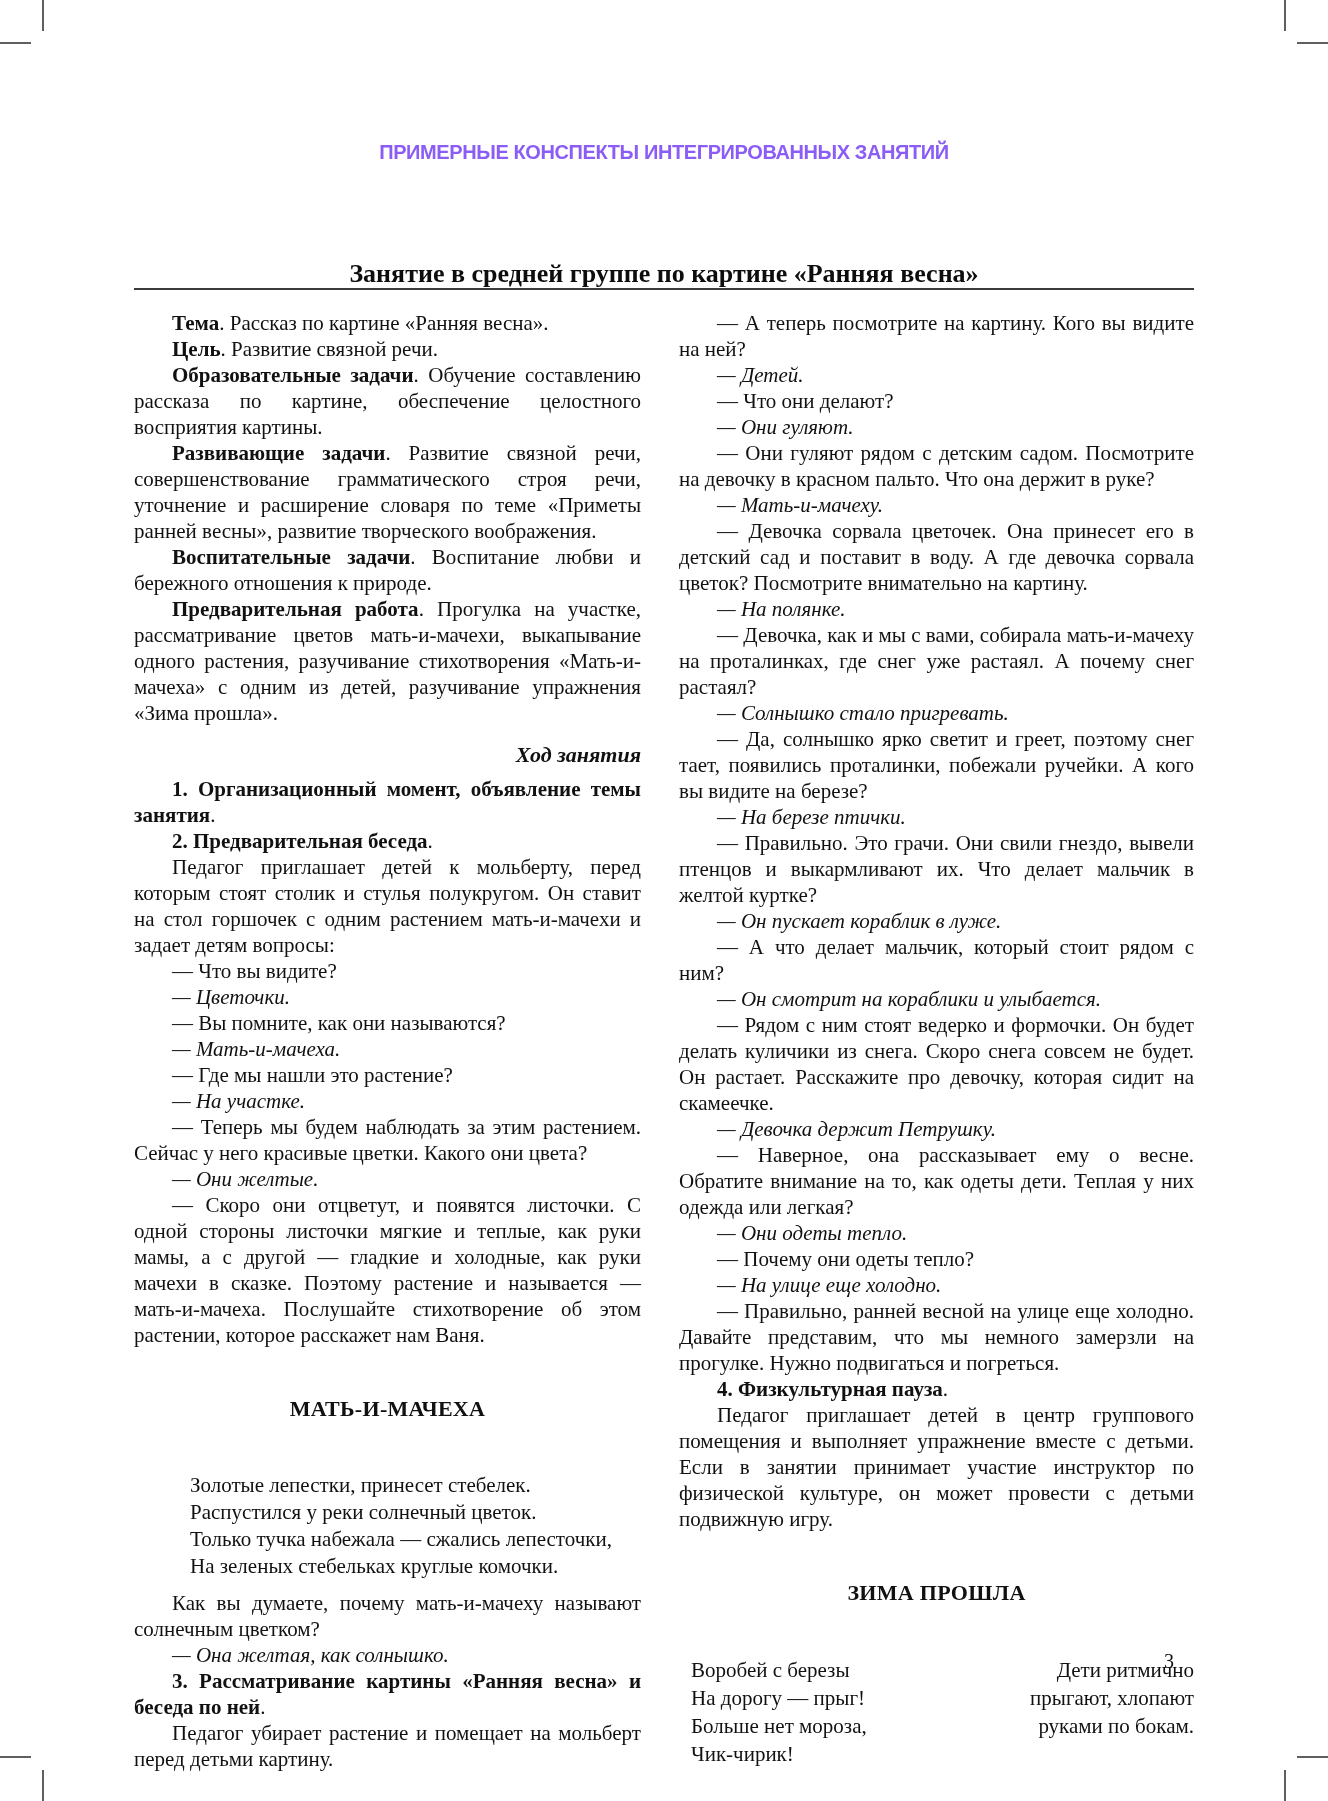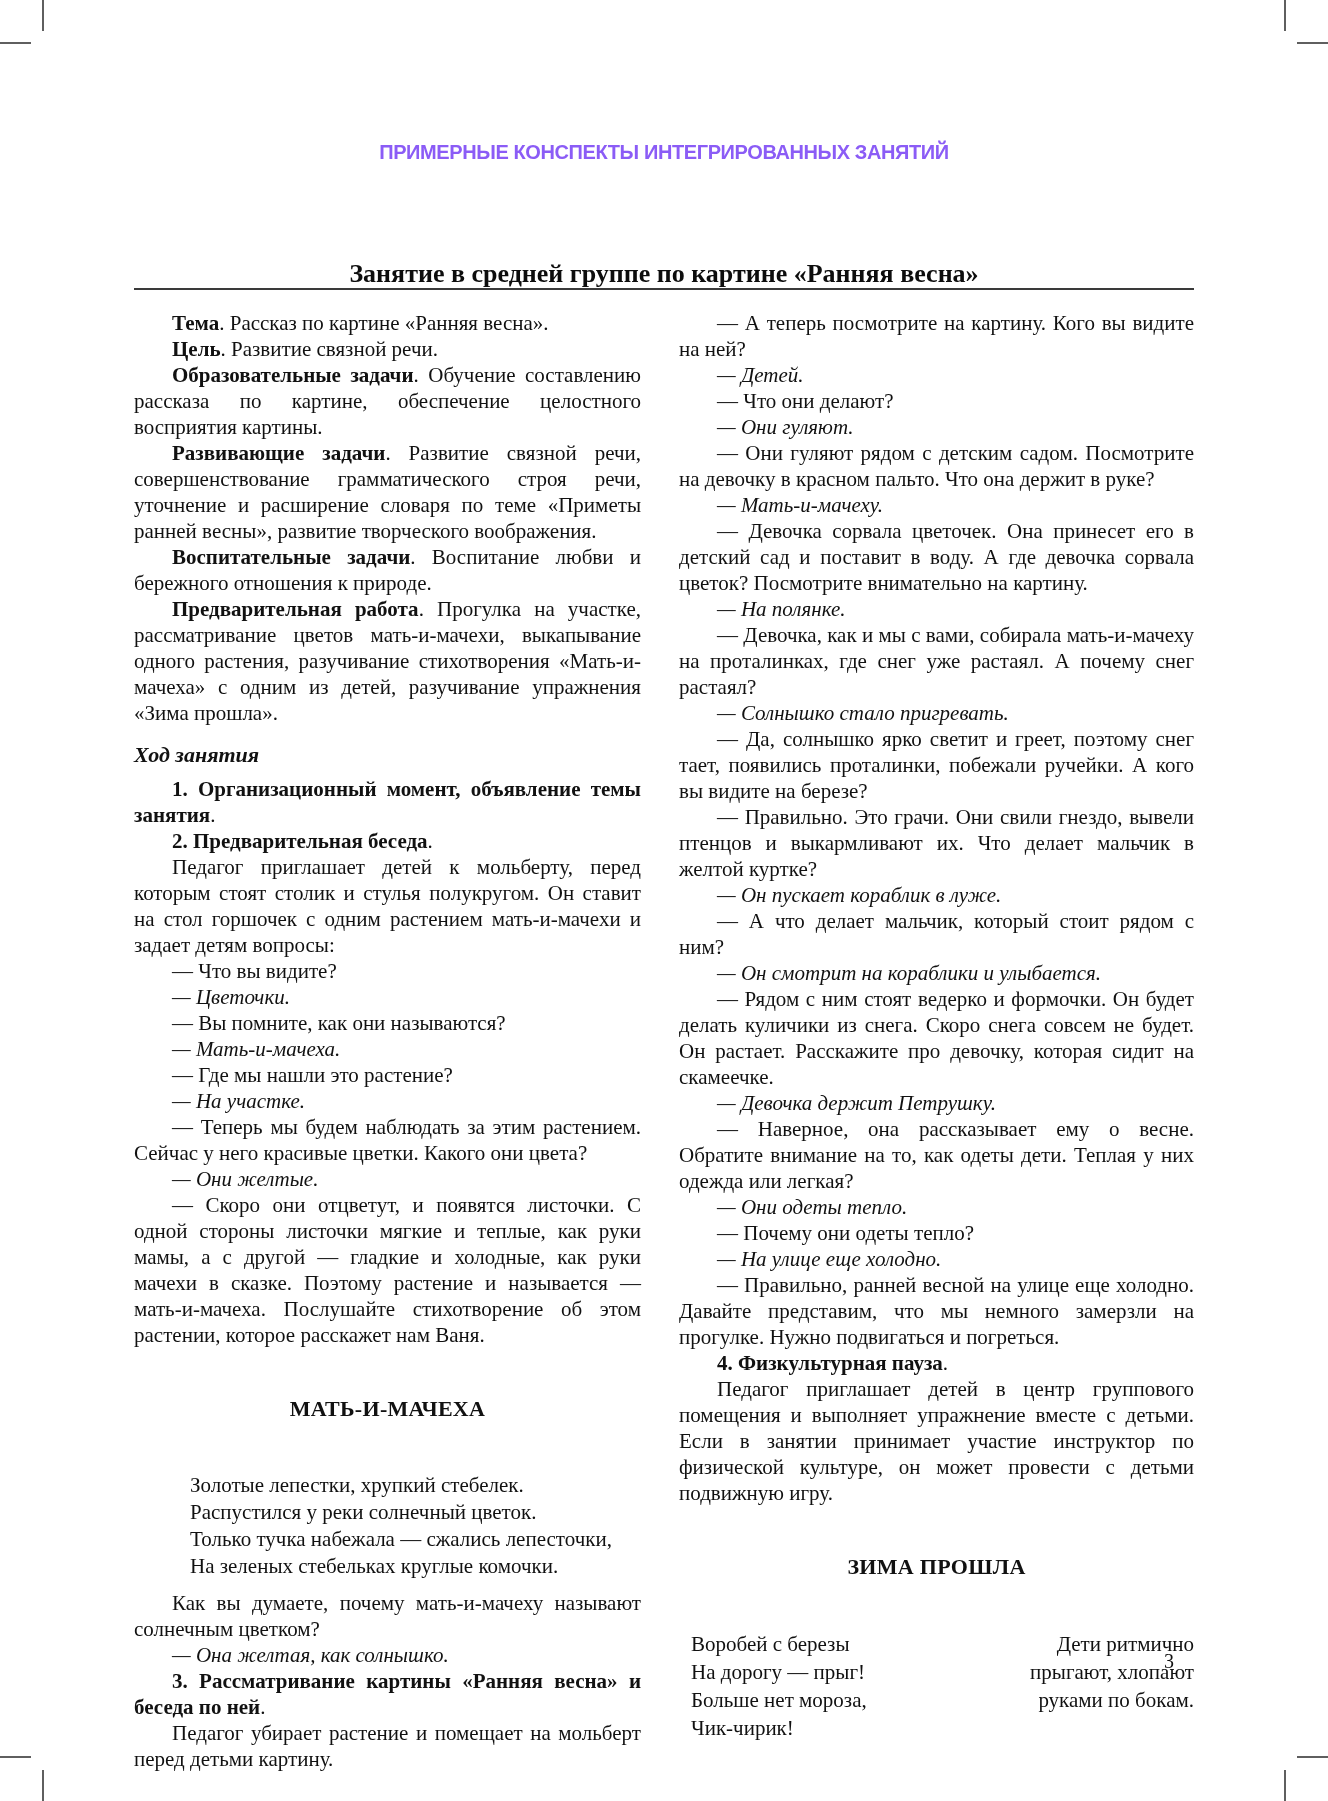--- a/index.html
+++ b/index.html
@@ -48,21 +48,21 @@
   .col { width:515px; font-size:21px; line-height:26px; }
 
   .para {
     text-indent:38px; text-align:justify;
     hyphens:auto; -webkit-hyphens:auto;
   }
   .para.italic { font-style:italic; }
   .para b { font-weight:bold; }
 
   .h-italic {
-    text-align:left; font-style:italic; font-weight:bold;
+    text-align:right; font-style:italic; font-weight:bold;
     font-size:22px; margin:16px 0 8px; text-indent:0;
   }
   .h-caps {
     text-align:center; font-weight:bold;
     font-size:22px; margin:48px 0 50px; text-indent:0;
     letter-spacing:0.3px;
   }
   .poem { margin:0 0 10px 56px; text-align:left; }
   .poem div { line-height:27px; }
 
@@ -112,21 +112,21 @@
       <p class="para italic">— Цветочки.</p>
       <p class="para">— Вы помните, как они называются?</p>
       <p class="para italic">— Мать-и-мачеха.</p>
       <p class="para">— Где мы нашли это растение?</p>
       <p class="para italic">— На участке.</p>
       <p class="para">— Теперь мы будем наблюдать за этим растением. Сейчас у него красивые цветки. Какого они цвета?</p>
       <p class="para italic">— Они желтые.</p>
       <p class="para">— Скоро они отцветут, и появятся листочки. С одной стороны листочки мягкие и теплые, как руки мамы, а с другой — гладкие и холодные, как руки мачехи в сказке. Поэтому растение и называется — мать-и-мачеха. Послушайте стихотворение об этом растении, которое расскажет нам Ваня.</p>
       <h3 class="h-caps">МАТЬ-И-МАЧЕХА</h3>
       <div class="poem">
-        <div>Золотые лепестки, хрупкий стебелек.</div>
+        <div>Золотые лепестки, принесет стебелек.</div>
         <div>Распустился у реки солнечный цветок.</div>
         <div>Только тучка набежала — сжались лепесточки,</div>
         <div>На зеленых стебельках круглые комочки.</div>
       </div>
       <p class="para">Как вы думаете, почему мать-и-мачеху называют солнечным цветком?</p>
       <p class="para italic">— Она желтая, как солнышко.</p>
       <p class="para"><b>3. Рассматривание картины «Ранняя весна» и беседа по ней</b>.</p>
       <p class="para">Педагог убирает растение и помещает на мольберт перед детьми картину.</p>
     </div>
   <div class="col" id="col-right">
@@ -134,20 +134,21 @@
       <p class="para italic">— Детей.</p>
       <p class="para">— Что они делают?</p>
       <p class="para italic">— Они гуляют.</p>
       <p class="para">— Они гуляют рядом с детским садом. Посмотрите на девочку в красном пальто. Что она держит в руке?</p>
       <p class="para italic">— Мать-и-мачеху.</p>
       <p class="para">— Девочка сорвала цветочек. Она принесет его в детский сад и поставит в воду. А где девочка сорвала цветок? Посмотрите внимательно на картину.</p>
       <p class="para italic">— На полянке.</p>
       <p class="para">— Девочка, как и мы с вами, собирала мать-и-мачеху на проталинках, где снег уже растаял. А почему снег растаял?</p>
       <p class="para italic">— Солнышко стало пригревать.</p>
       <p class="para">— Да, солнышко ярко светит и греет, поэтому снег тает, появились проталинки, побежали ручейки. А кого вы видите на березе?</p>
+      <p class="para italic">— На березе птички.</p>
       <p class="para">— Правильно. Это грачи. Они свили гнездо, вывели птенцов и выкармливают их. Что делает мальчик в желтой куртке?</p>
       <p class="para italic">— Он пускает кораблик в луже.</p>
       <p class="para">— А что делает мальчик, который стоит рядом с ним?</p>
       <p class="para italic">— Он смотрит на кораблики и улыбается.</p>
       <p class="para">— Рядом с ним стоят ведерко и формочки. Он будет делать куличики из снега. Скоро снега совсем не будет. Он растает. Расскажите про девочку, которая сидит на скамеечке.</p>
       <p class="para italic">— Девочка держит Петрушку.</p>
       <p class="para">— Наверное, она рассказывает ему о весне. Обратите внимание на то, как одеты дети. Теплая у них одежда или легкая?</p>
       <p class="para italic">— Они одеты тепло.</p>
       <p class="para">— Почему они одеты тепло?</p>
       <p class="para italic">— На улице еще холодно.</p>

